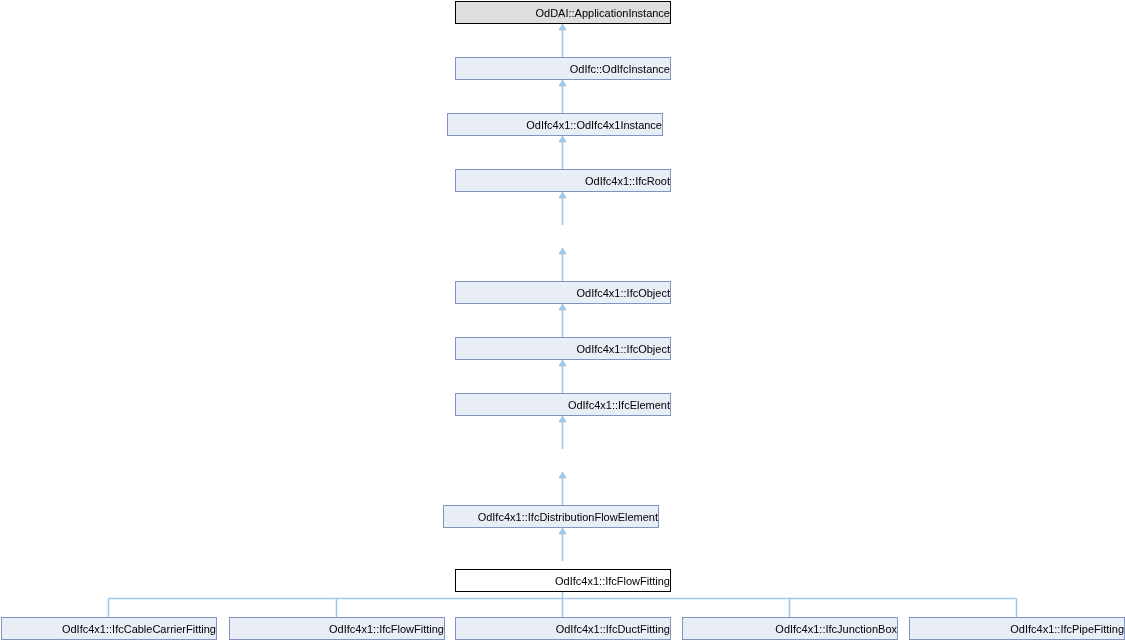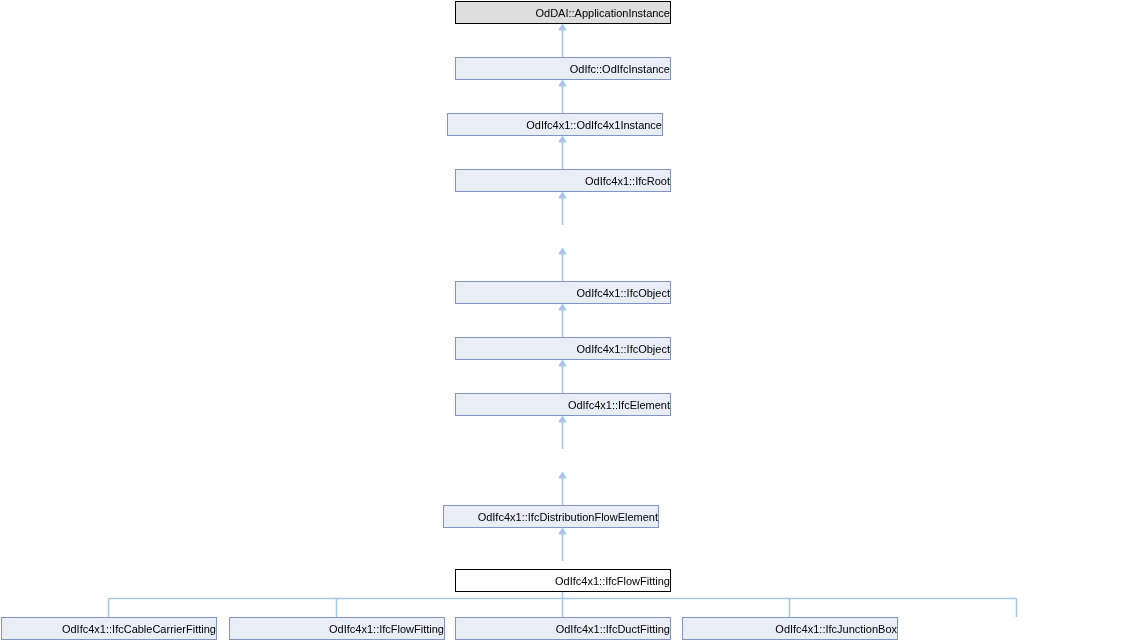--- a/index.html
+++ b/index.html
@@ -108,14 +108,17 @@
     </div>
   <div class="box" style="left:229px;top:617px">
       <span>OdIfc4x1::IfcFlowFitting</span>
     </div>
   <div class="box" style="left:455px;top:617px">
       <span>OdIfc4x1::IfcDuctFitting</span>
     </div>
   <div class="box" style="left:682px;top:617px">
       <span>OdIfc4x1::IfcJunctionBox</span>
     </div>
+  <div class="box" style="left:909px;top:617px">
+      <span>OdIfc4x1::IfcPipeFitting</span>
+    </div>
 
 </div>
 
 </body></html>

